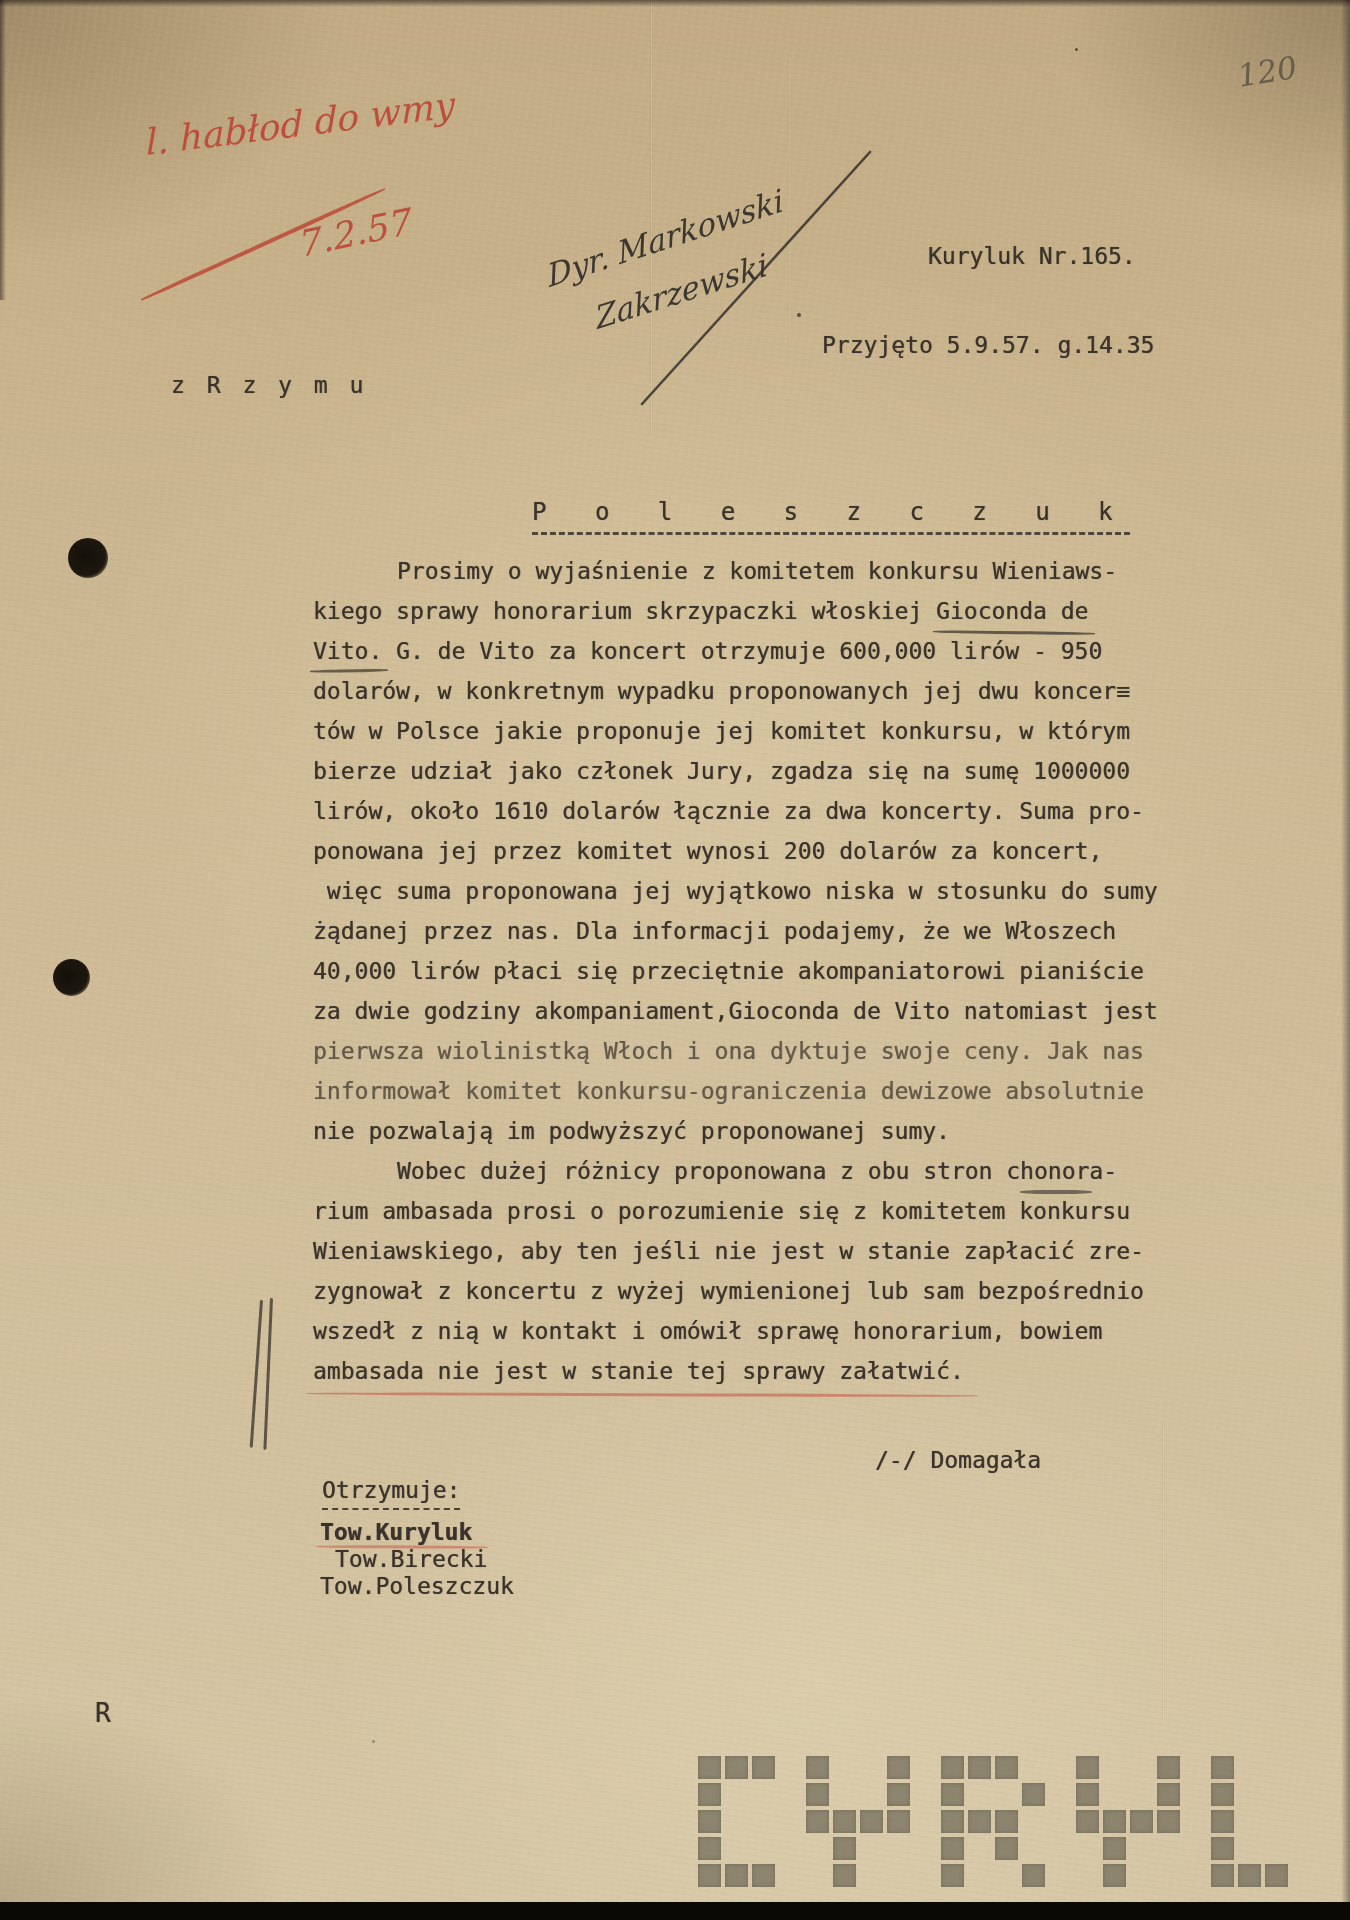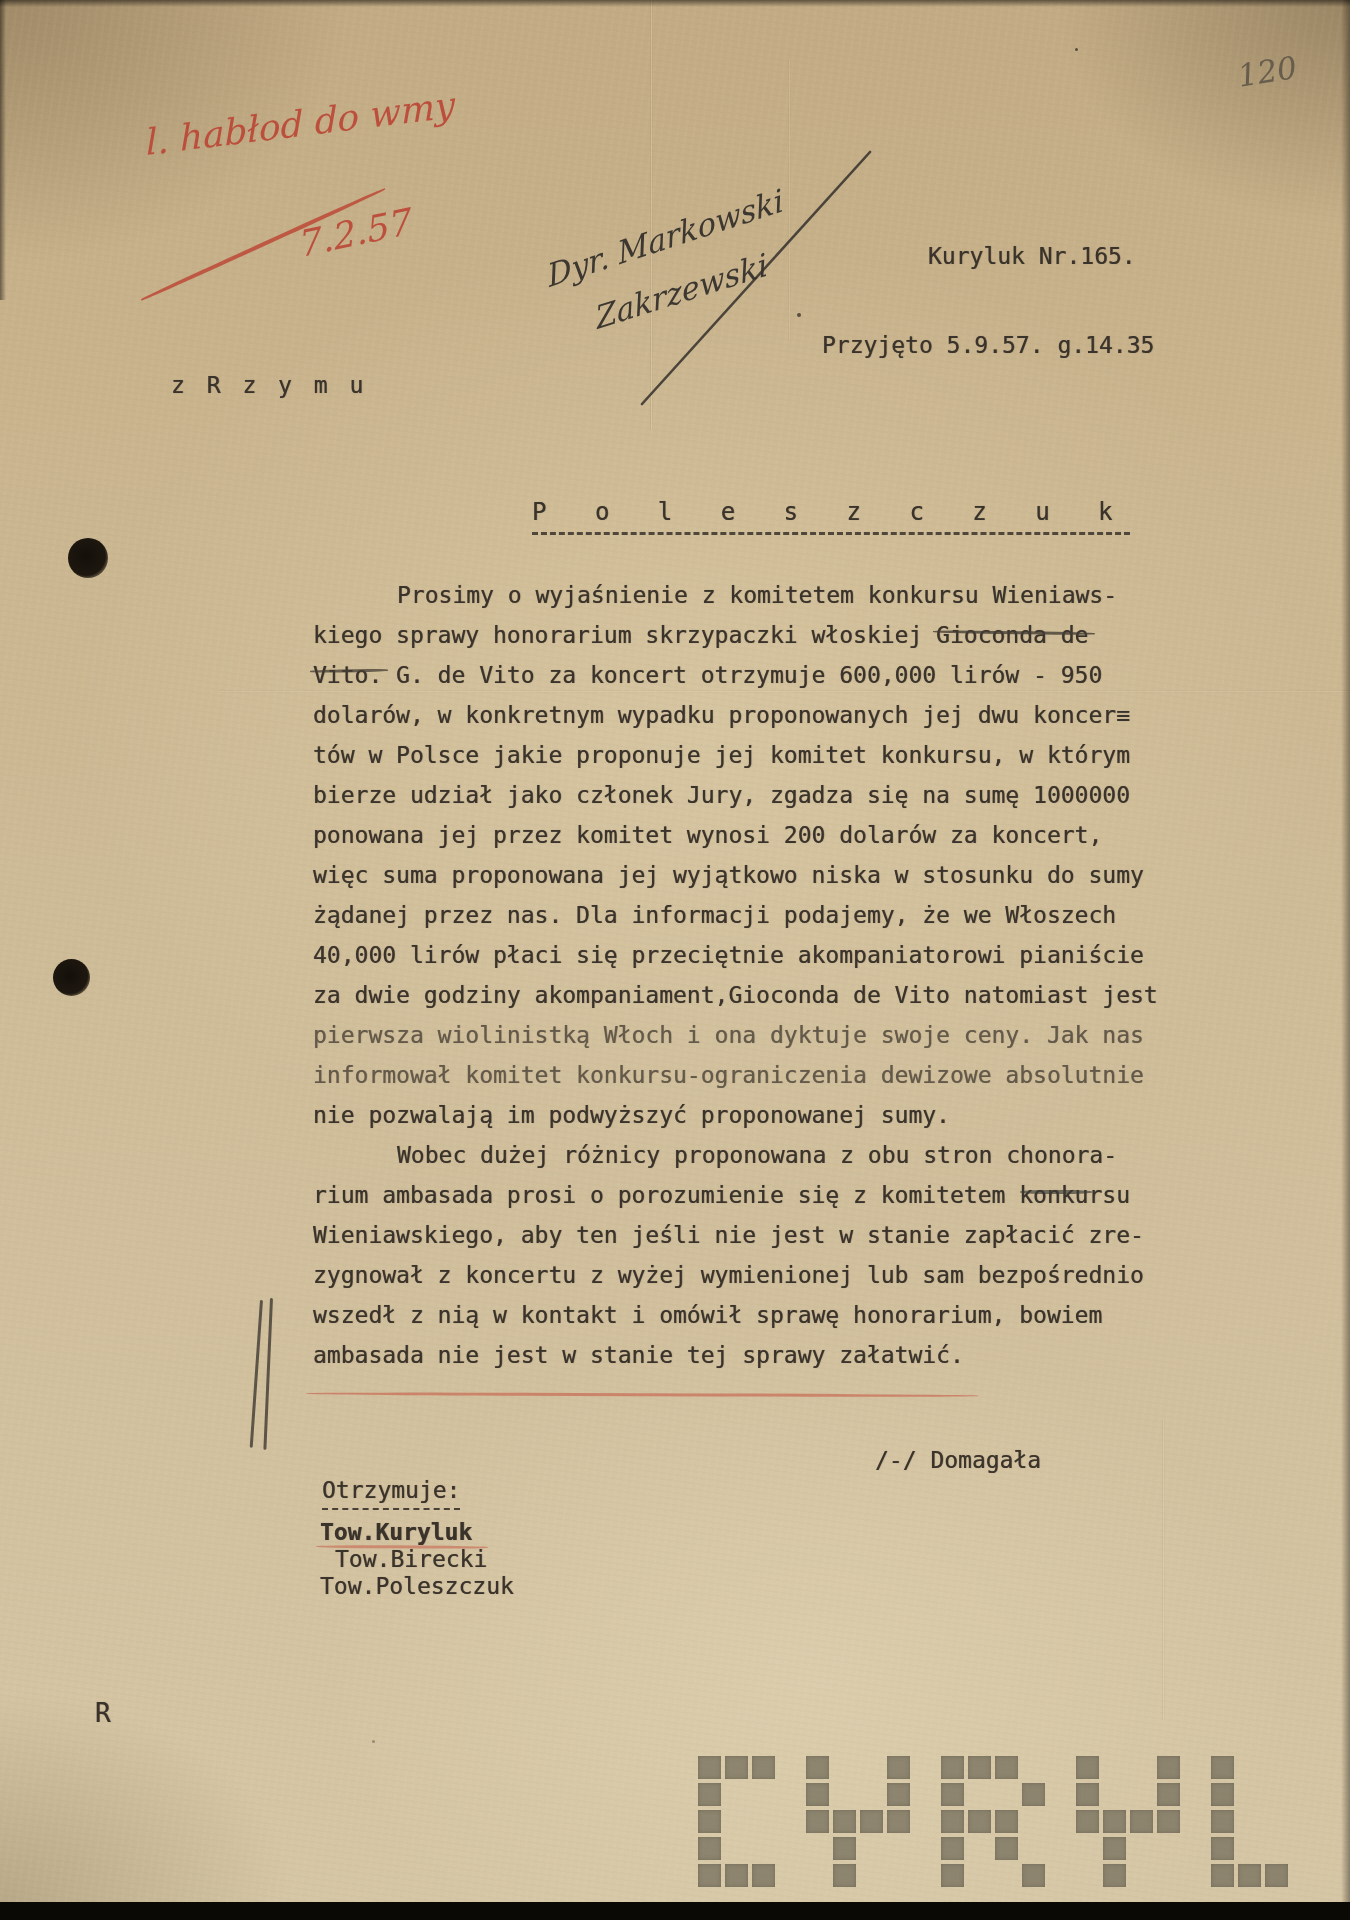--- a/index.html
+++ b/index.html
@@ -83,28 +83,29 @@
       <line x1="12" y1="264" x2="240" y2="12" stroke="rgba(52,48,44,.85)" stroke-width="2.6" stroke-linecap="round"></line>
     </svg>
 
     <div class="typed" style="left:928px;top:243px;">Kuryluk Nr.165.</div>
     <div class="typed" style="left:822px;top:302px;margin-top:30px;">Przyjęto 5.9.57. g.14.35</div>
     <div class="typed origin" style="left:171px;top:372px;">z R z y m u</div>
 
     <div class="typed title" style="left:532px;top:498px;font-size:24px;">P o l e s z c z u k</div>
 
     <div class="body-block">
-      <div class="typed line indent" style="position:static;margin-top:24px;">Prosimy o wyjaśnienie z komitetem konkursu Wieniaws-</div>
+      <div class="typed line indent" style="position:static;">Prosimy o wyjaśnienie z komitetem konkursu Wieniaws-</div>
       <div class="typed line" style="position:static;">kiego sprawy honorarium skrzypaczki włoskiej Gioconda de</div>
       <div class="typed line" style="position:static;">Vito. G. de Vito za koncert otrzymuje 600,000 lirów - 950</div>
       <div class="typed line" style="position:static;">dolarów, w konkretnym wypadku proponowanych jej dwu koncer≡</div>
       <div class="typed line" style="position:static;">tów w Polsce jakie proponuje jej komitet konkursu, w którym</div>
       <div class="typed line" style="position:static;">bierze udział jako członek Jury, zgadza się na sumę 1000000</div>
+      <div class="typed line" style="position:static;">lirów, około 1610 dolarów łącznie za dwa koncerty. Suma pro-</div>
       <div class="typed line" style="position:static;">ponowana jej przez komitet wynosi 200 dolarów za koncert,</div>
-      <div class="typed line" style="position:static;">więc suma proponowana jej wyjątkowo niska w stosunku do sumy</div>
+      <div class="typed line" style="position:static;text-align:right;">więc suma proponowana jej wyjątkowo niska w stosunku do sumy</div>
       <div class="typed line" style="position:static;">żądanej przez nas. Dla informacji podajemy, że we Włoszech</div>
       <div class="typed line" style="position:static;">40,000 lirów płaci się przeciętnie akompaniatorowi pianiście</div>
       <div class="typed line" style="position:static;">za dwie godziny akompaniament,Gioconda de Vito natomiast jest</div>
       <div class="typed line faded" style="position:static;">pierwsza wiolinistką Włoch i ona dyktuje swoje ceny. Jak nas</div>
       <div class="typed line faded" style="position:static;">informował komitet konkursu-ograniczenia dewizowe absolutnie</div>
       <div class="typed line" style="position:static;">nie pozwalają im podwyższyć proponowanej sumy.</div>
       <div class="typed line indent" style="position:static;">Wobec dużej różnicy proponowana z obu stron chonora-</div>
       <div class="typed line" style="position:static;">rium ambasada prosi o porozumienie się z komitetem konkursu</div>
       <div class="typed line" style="position:static;">Wieniawskiego, aby ten jeśli nie jest w stanie zapłacić zre-</div>
       <div class="typed line" style="position:static;">zygnował z koncertu z wyżej wymienionej lub sam bezpośrednio</div>

